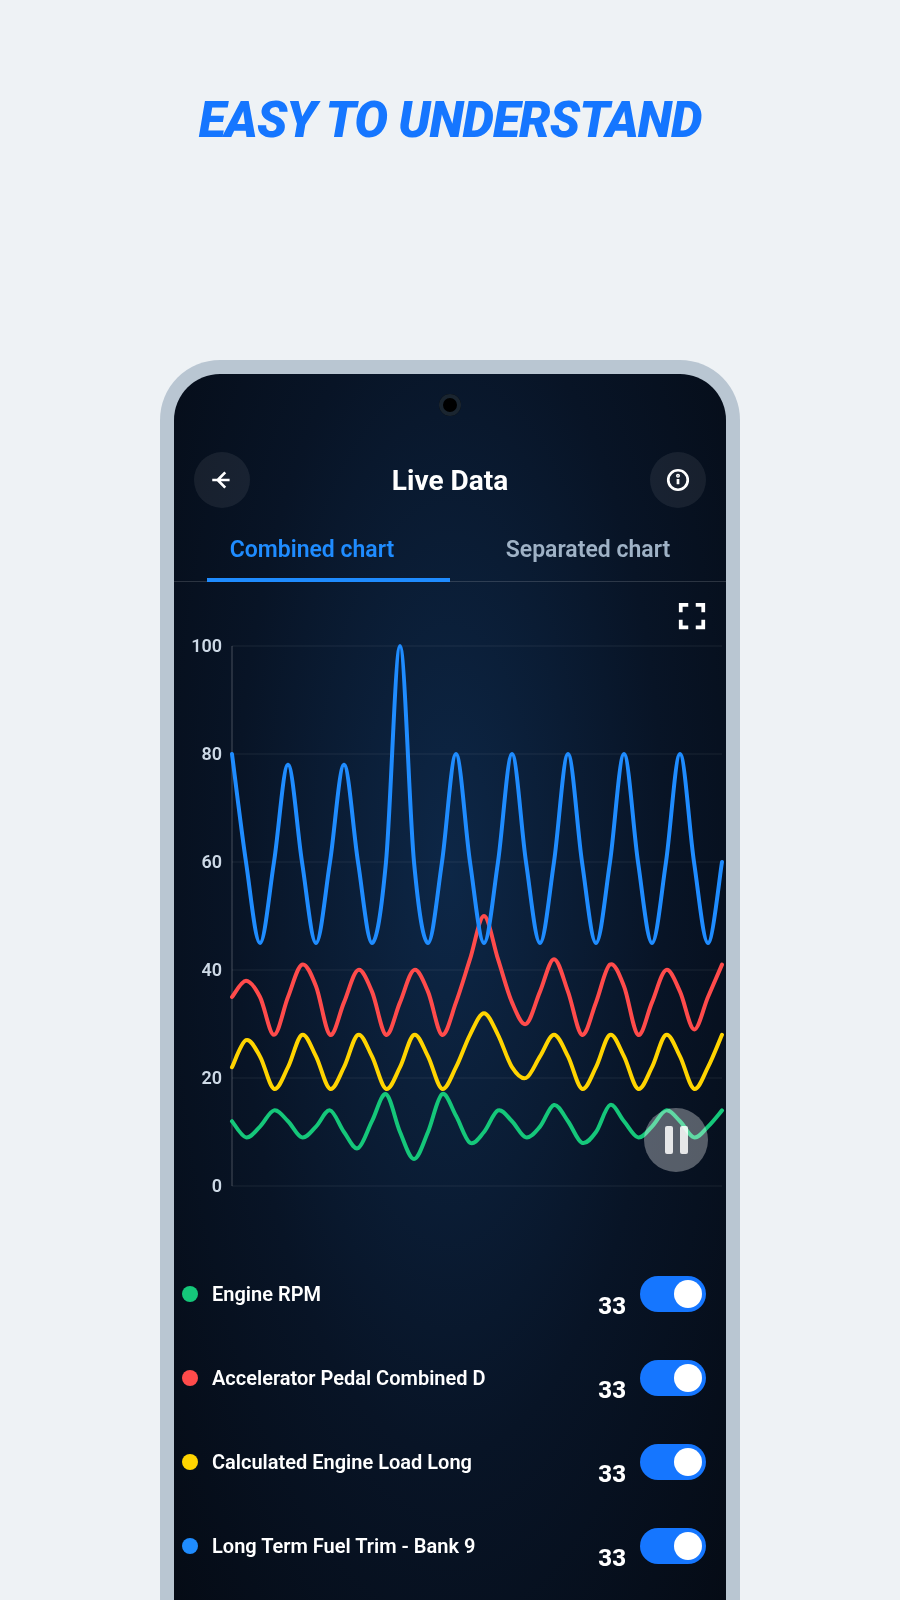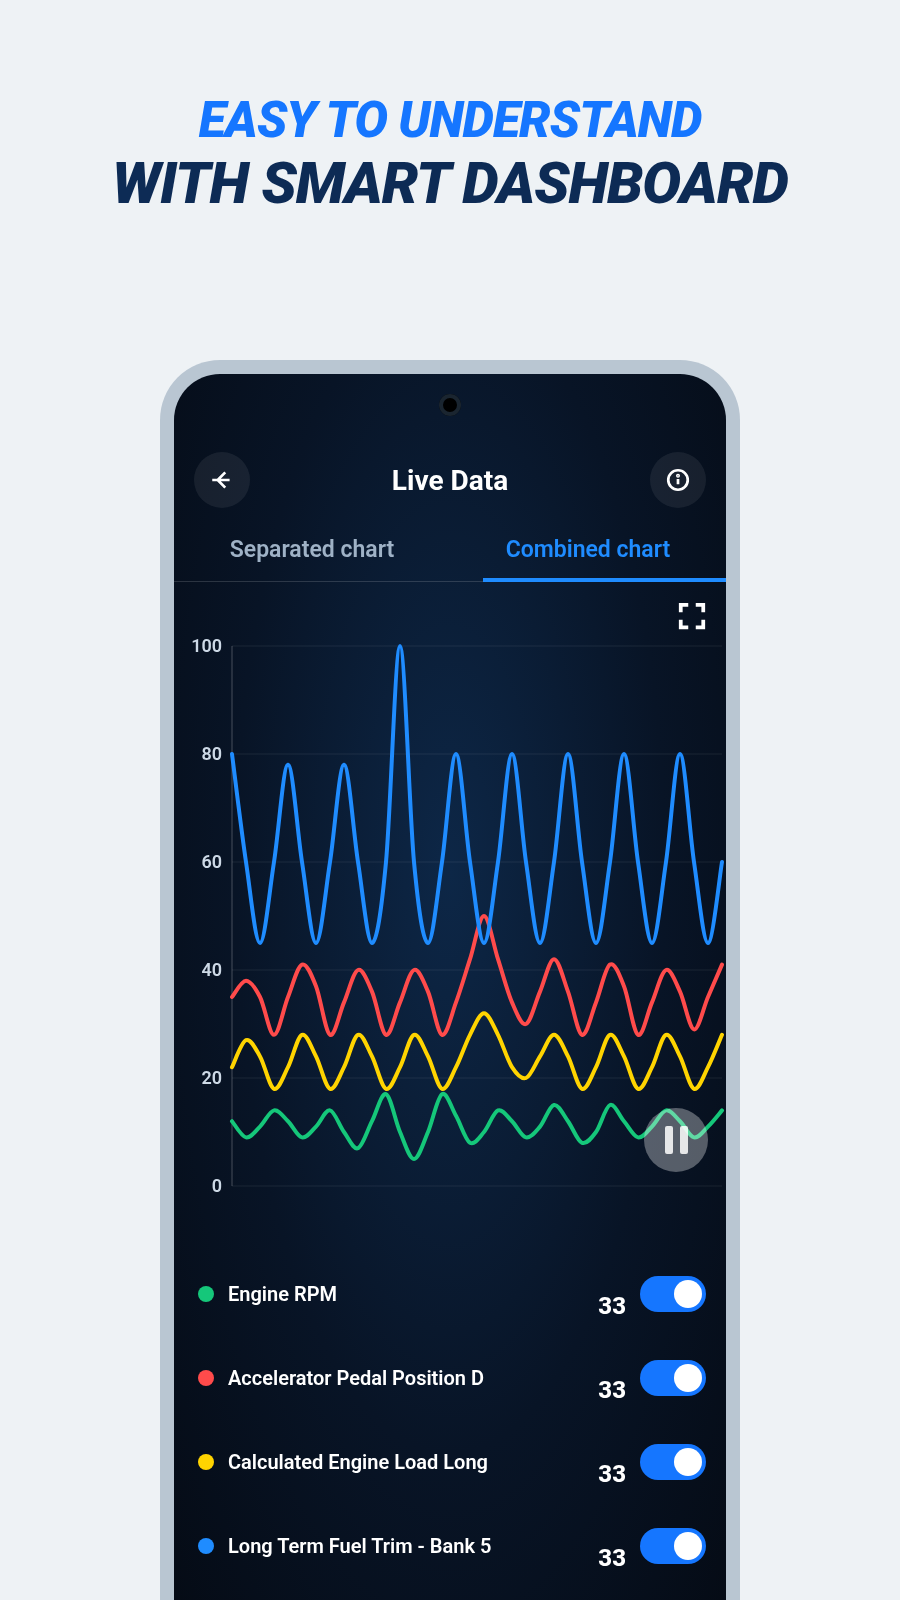--- a/index.html
+++ b/index.html
@@ -159,21 +159,21 @@
     cursor: pointer;
   }
   .pause-btn span {
     width: 8px;
     height: 28px;
     background: rgba(255,255,255,0.85);
     border-radius: 2px;
   }
   
   .legend {
-    padding: 18px 20px 0 24px;
+    padding: 18px 20px 0 8px;
   }
   .legend-row {
     display: flex;
     align-items: center;
     gap: 14px;
     padding: 16px 0;
   }
   .dot {
     width: 16px;
     height: 16px;
@@ -214,21 +214,20 @@
     height: 28px;
     border-radius: 50%;
     background: #fff;
   }
 </style>
 </head>
 <body>
 
 <div class="headline">
   <div class="line1">EASY TO UNDERSTAND</div>
-  <div class="line2">WITH SMART DASHBOARD</div>
 </div>
 
 <div class="phone">
   <div class="screen">
     <div class="camera"></div>
 
     <div class="app-header">
       <div class="circ-btn back">
         <svg viewBox="0 0 24 24">
             <path d="M15 5l-7 7 7 7M3 12h16"></path>
@@ -238,22 +237,22 @@
       <div class="circ-btn info">
         <svg viewBox="0 0 24 24">
             <circle cx="12" cy="12" r="9"></circle>
             <line x1="12" y1="11" x2="12" y2="16"></line>
             <circle cx="12" cy="8" r="0.6" fill="#fff"></circle>
           </svg>
       </div>
     </div>
 
     <div class="tabs">
+      <div class="tab active">Combined chart</div>
       <div class="tab">Separated chart</div>
-      <div class="tab active">Combined chart</div>
     </div>
 
     <div class="chart-area">
       <div class="expand-btn">
         <svg viewBox="0 0 24 24">
           <path d="M3 9V3h6M21 9V3h-6M3 15v6h6M21 15v6h-6"></path>
         </svg>
       </div>
       <svg class="chart-svg" id="chart-svg" preserveAspectRatio="none" viewBox="0 0 552 580">
           <line x1="58" y1="12" x2="58" y2="552" stroke="rgba(255,255,255,0.25)" stroke-width="1"></line>
@@ -284,37 +283,37 @@
         <div class="legend-row">
           <span class="dot" style="background:#15c77a"></span>
           <span class="legend-label">Engine RPM</span>
           <span class="legend-value">33</span>
           <span class="toggle">
             <span class="knob"></span>
           </span>
         </div>
         <div class="legend-row">
           <span class="dot" style="background:#ff4b4b"></span>
-          <span class="legend-label">Accelerator Pedal Position D</span>
+          <span class="legend-label">Accelerator Pedal Combined D</span>
           <span class="legend-value">33</span>
           <span class="toggle">
             <span class="knob"></span>
           </span>
         </div>
         <div class="legend-row">
           <span class="dot" style="background:#ffd400"></span>
           <span class="legend-label">Calculated Engine Load Long</span>
           <span class="legend-value">33</span>
           <span class="toggle">
             <span class="knob"></span>
           </span>
         </div>
         <div class="legend-row">
           <span class="dot" style="background:#1f8cff"></span>
-          <span class="legend-label">Long Term Fuel Trim - Bank 5</span>
+          <span class="legend-label">Long Term Fuel Trim - Bank 9</span>
           <span class="legend-value">33</span>
           <span class="toggle">
             <span class="knob"></span>
           </span>
         </div>
       </div>
 
   </div>
 </div>
 

